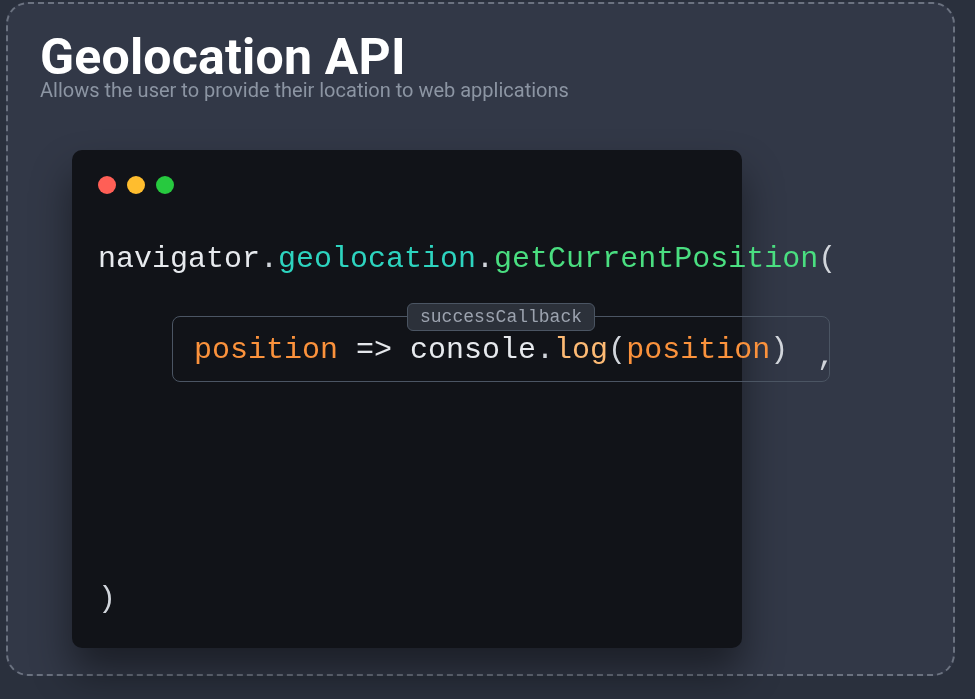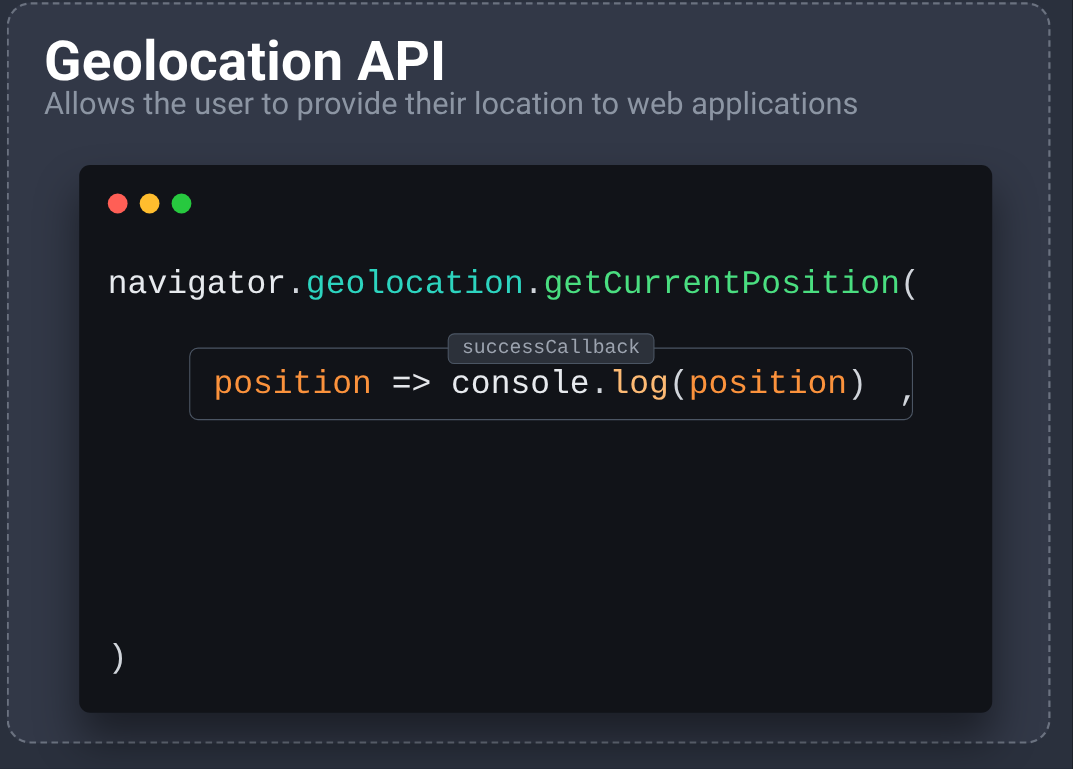--- a/index.html
+++ b/index.html
@@ -45,27 +45,27 @@
     left:32px;top:24px;
     color:var(--text-title);
     font-size:50px;
     font-weight:700;
     letter-spacing:0.2px;
   }
   .subtitle{
     position:absolute;
     left:32px;top:74px;
     color:var(--text-sub);
-    font-size:28px;
+    font-size:20px;
     font-weight:400;
   }
   .code-window{
     position:absolute;
     left:64px;top:146px;
-    width:830px;height:498px;
+    width:670px;height:498px;
     background:var(--bg-code);
     border-radius:10px;
     box-shadow:0 24px 40px rgba(0,0,0,0.45);
   }
   .traffic{
     position:absolute;
     left:26px;top:26px;
     display:flex;gap:11px;
   }
   .dot{

